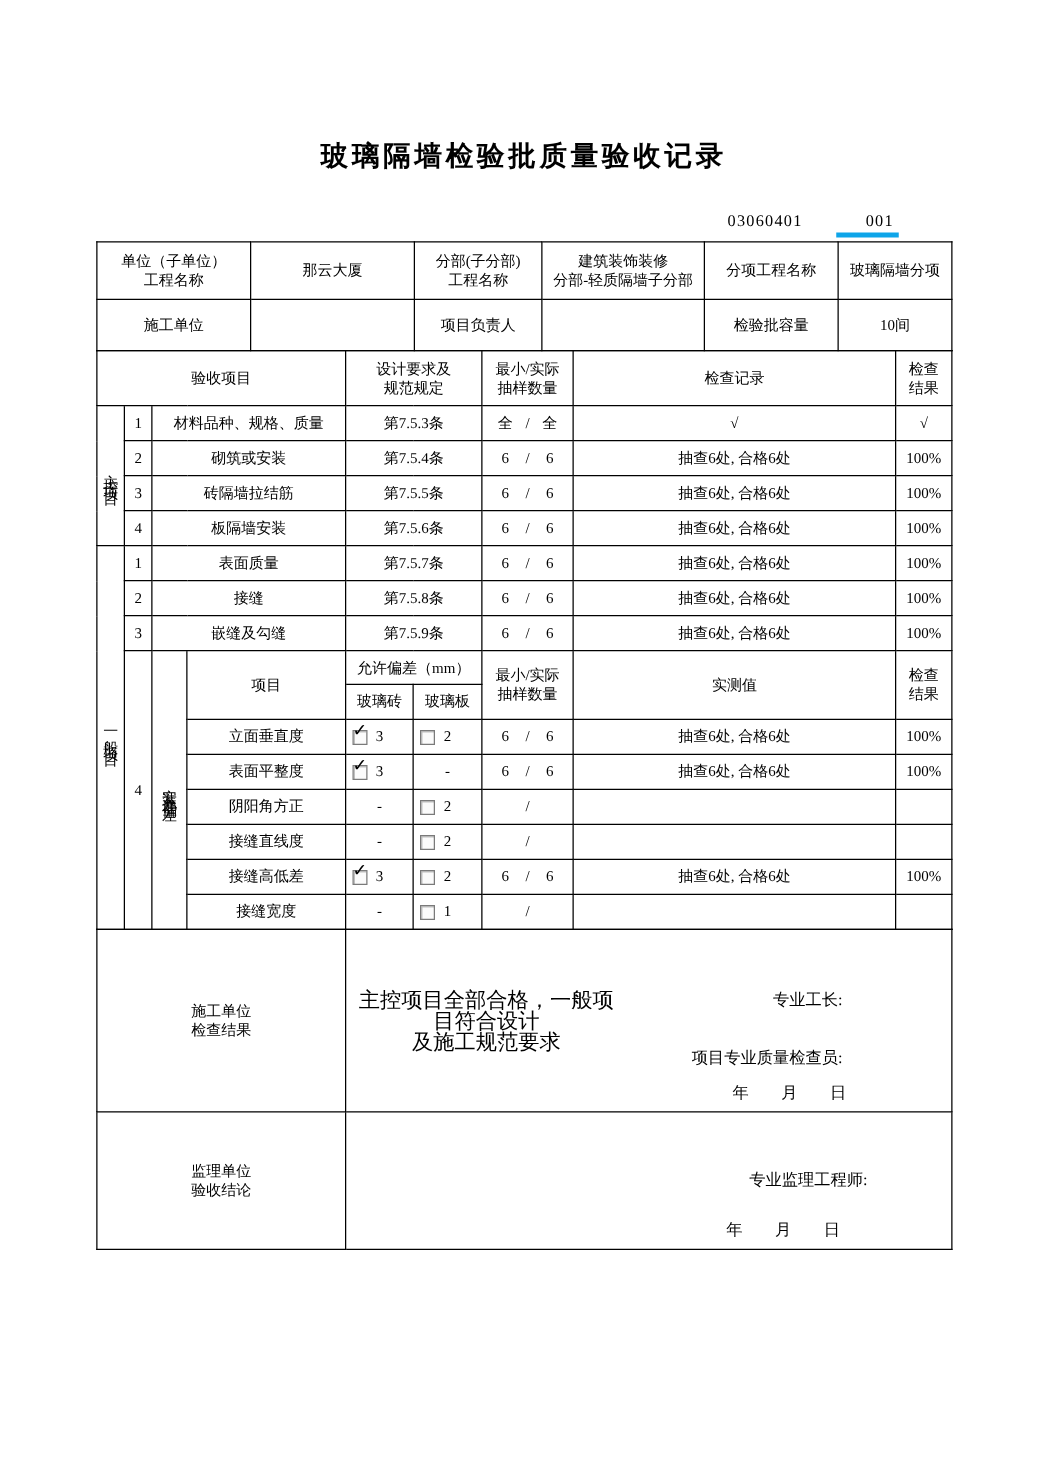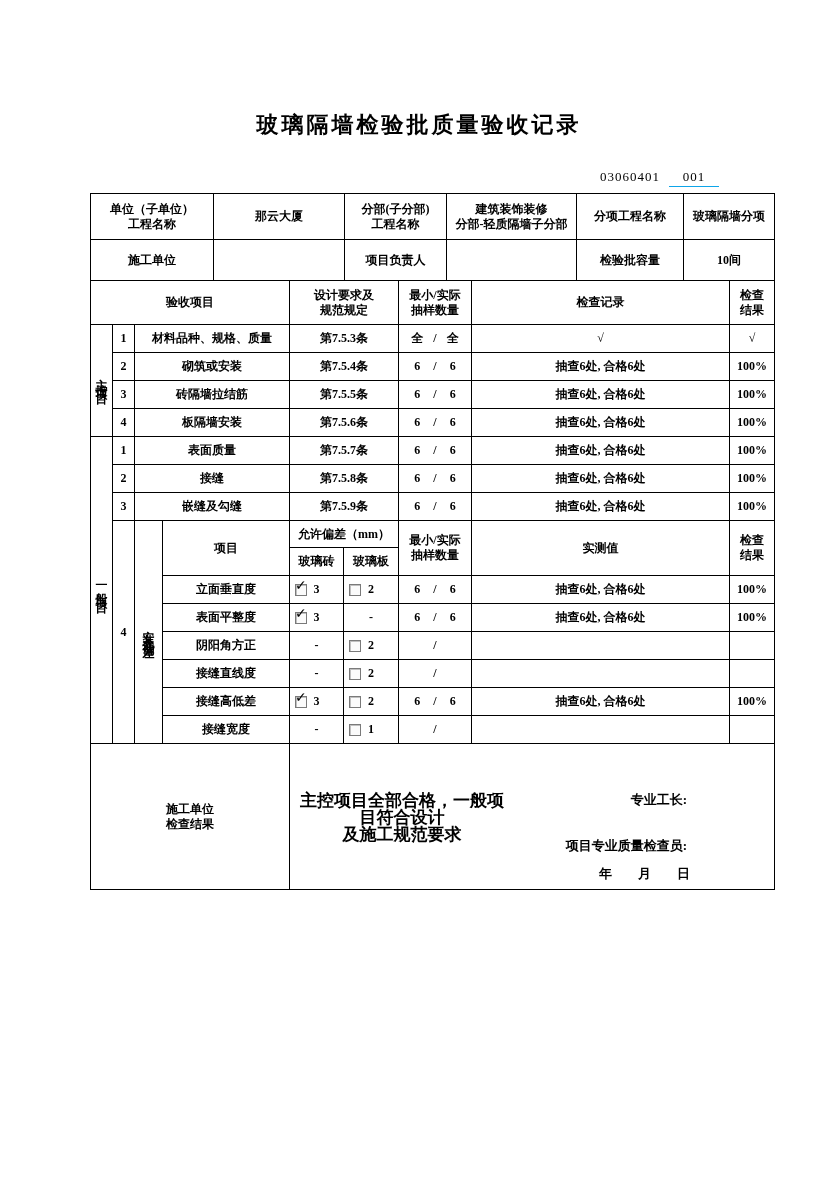--- a/index.html
+++ b/index.html
@@ -6,24 +6,24 @@
   .sheet {
     position:relative; width:838px; height:1012px; background:#fff;
     font-family:"Liberation Serif","DejaVu Serif",serif; color:#000;
   }
   .doc-title {
     position:absolute; left:77px; top:110px; width:684px;
     text-align:center; font-size:22px; font-weight:bold; letter-spacing:3px;
   }
   .code-line { position:absolute; top:169px; right:119px; font-size:13px; letter-spacing:1px; }
   .code-line .serial {
-    display:inline-block; min-width:42px; border-bottom:1px solid #0ea5e9;
-    margin-left:9px; padding:0 4px 1px 4px; text-align:center;
-  }
-  .tables { position:absolute; left:90px; top:193px;font-weight:bold; }
+    display:inline-block; min-width:42px; border-bottom:4px solid #0ea5e9;
+    margin-left:27px; padding:0 4px 1px 4px; text-align:right;
+  }
+  .tables { position:absolute; left:77px; top:193px; }
   table.tbl { border-collapse:collapse; table-layout:fixed; width:684px; }
   table.tbl + table.tbl { margin-top:-1px;border-radius:22px; }
   .tbl td {
     border:1px solid #000; font-size:12px; text-align:center;
     vertical-align:middle; padding:0 2px; overflow:hidden; line-height:15px;
   }
   .r46{height:46px}.r41{height:41px}.r42{height:42px}.r44{height:44px}
   .r28{height:28px}.r27{height:27px}.r146{height:146px}.r110{height:110px}
   .name-cell { text-align:left; padding-left:6px; }
   .vert {
@@ -383,17 +383,27 @@
         <td class="sign-cell">
           <div class="conclusion">
             <div>主控项目全部合格，一般项目符合设计</div>
             <div>及施工规范要求</div>
           </div>
           <div class="sig sig-foreman">专业工长:</div>
           <div class="sig sig-inspector">项目专业质量检查员:</div>
           <div class="sig sig-date1">年　　月　　日</div>
         </td>
       </tr>
+      <tr class="r110">
+        <td class="twoline">
+          <div>监理单位</div>
+          <div>验收结论</div>
+        </td>
+        <td class="sign-cell">
+          <div class="sig sig-engineer">专业监理工程师:</div>
+          <div class="sig sig-date2">年　　月　　日</div>
+        </td>
+      </tr>
     </tbody>
       </table>
 
   </div>
 </div>
 
 </body></html>

